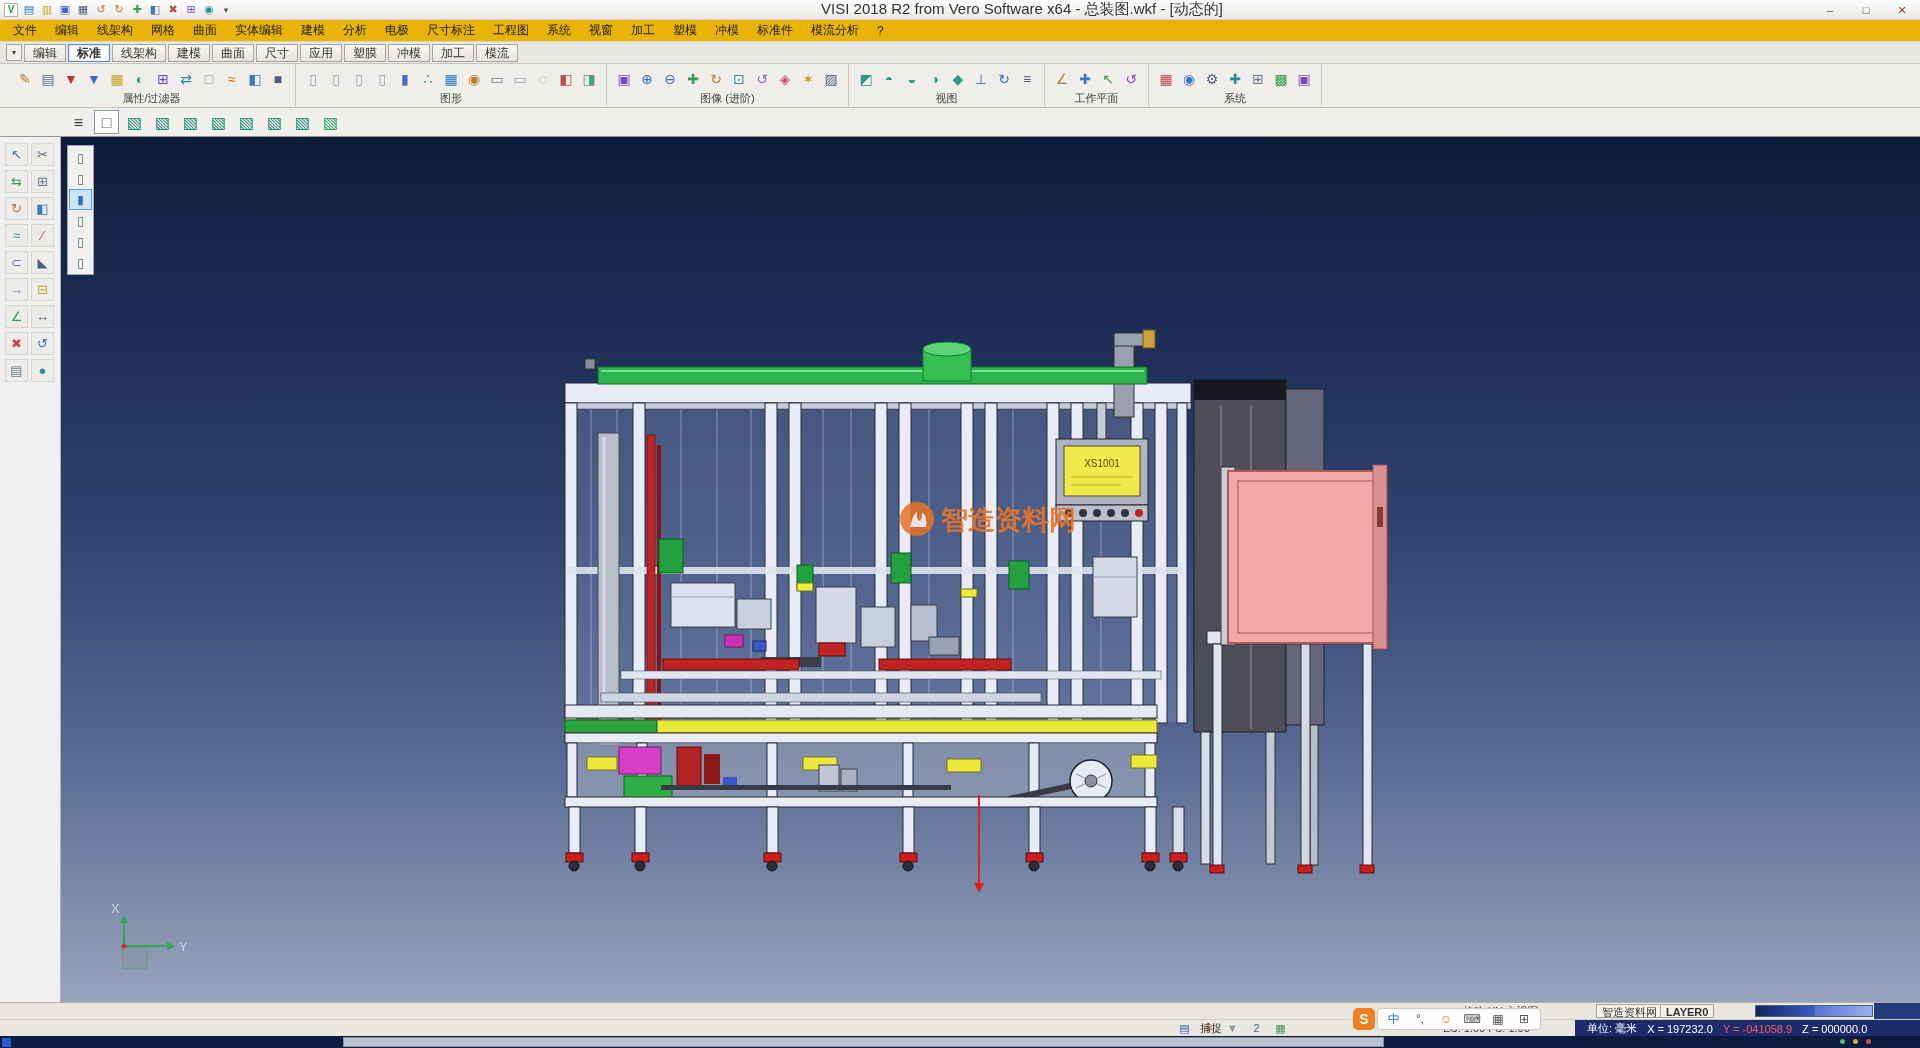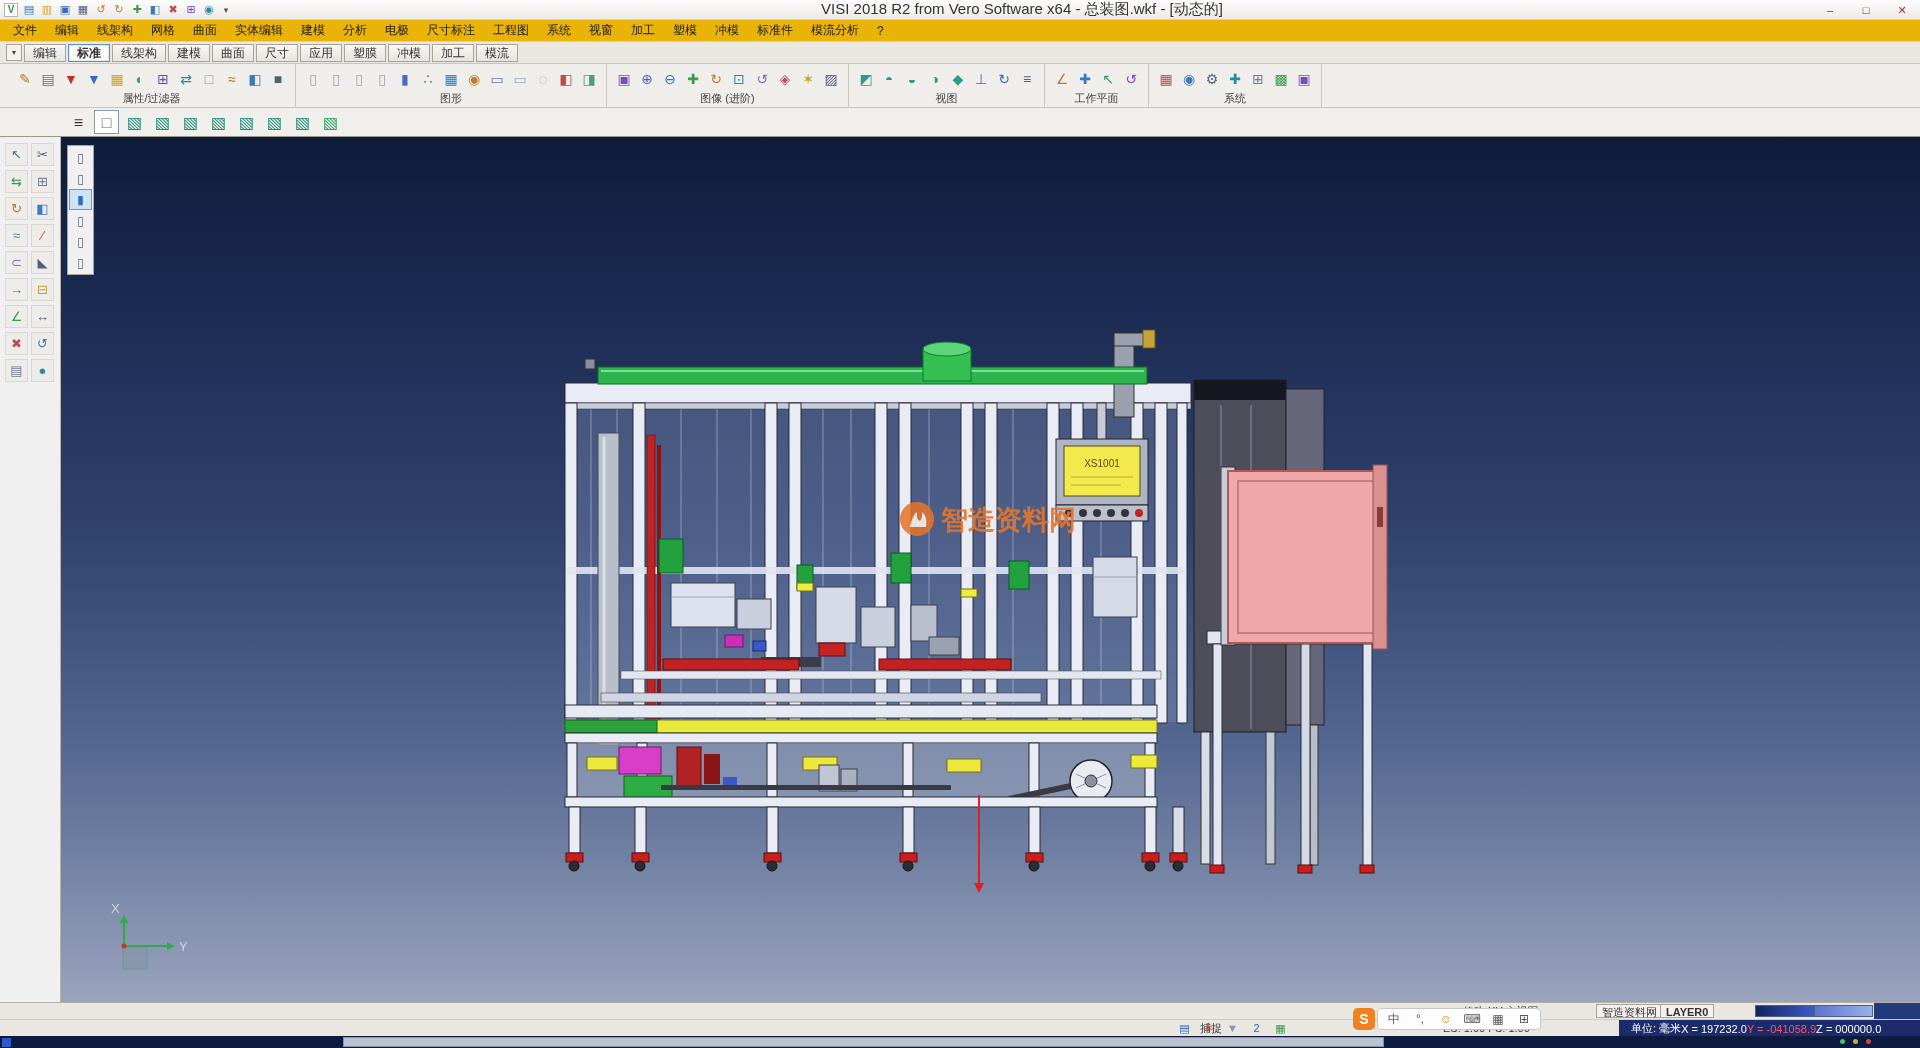--- a/index.html
+++ b/index.html
@@ -66,21 +66,21 @@
   .sunken{border:1px solid #a8a49c;background:#f2f1ee;padding:0 5px;}
   .bars{position:absolute;top:2px;left:1755px;display:flex;}
   .bar1{width:60px;height:12px;background:linear-gradient(90deg,#12255e,#3a5ac8);border:1px solid #50607a;}
   .bar2{width:58px;height:12px;background:linear-gradient(90deg,#5a74d0,#9ab0ec);border:1px solid #50607a;border-left:none;}
   .cap{position:absolute;top:0;left:1874px;right:0;height:17px;background:#23ay;background:#233a7a;}
 
   .status-lower{position:relative;height:17px;background:#eae7e0;border-top:1px solid #cfccc4;font-size:11px;}
   .status-lower .seg{position:absolute;top:1px;height:14px;line-height:14px;white-space:nowrap;color:#333;}
   .st-icons{position:absolute;left:1176px;top:0;display:flex;gap:7px;}
   .st-icon{width:17px;height:16px;font-size:11px;line-height:16px;text-align:center;}
-  .coord-panel{position:absolute;left:1575px;top:0;right:0;height:17px;background:#1b2b6b;display:flex;align-items:center;padding-left:12px;margin-left:44px;}
+  .coord-panel{position:absolute;left:1575px;top:0;right:0;height:17px;background:#1b2b6b;display:flex;align-items:center;gap:10px;padding-left:12px;}
   .coord-panel span{font-size:11px;color:#fff;white-space:nowrap;}
   .coord-panel .ycoord{color:#ff5560;text-align:center;}
 
   .taskbar{position:relative;height:12px;background:#0d1b3f;}
   .tb-start{position:absolute;left:2px;top:2px;width:9px;height:9px;background:#2a5ac8;}
   .tb-band{position:absolute;left:343px;top:1px;width:1041px;height:10px;background:#bcc2cf;border:1px solid #8a90a0;}
   .tray{position:absolute;left:1840px;top:3px;display:flex;gap:8px;}
   .tray i{width:5px;height:5px;border-radius:50%;display:block;}
 </style>
 </head>

